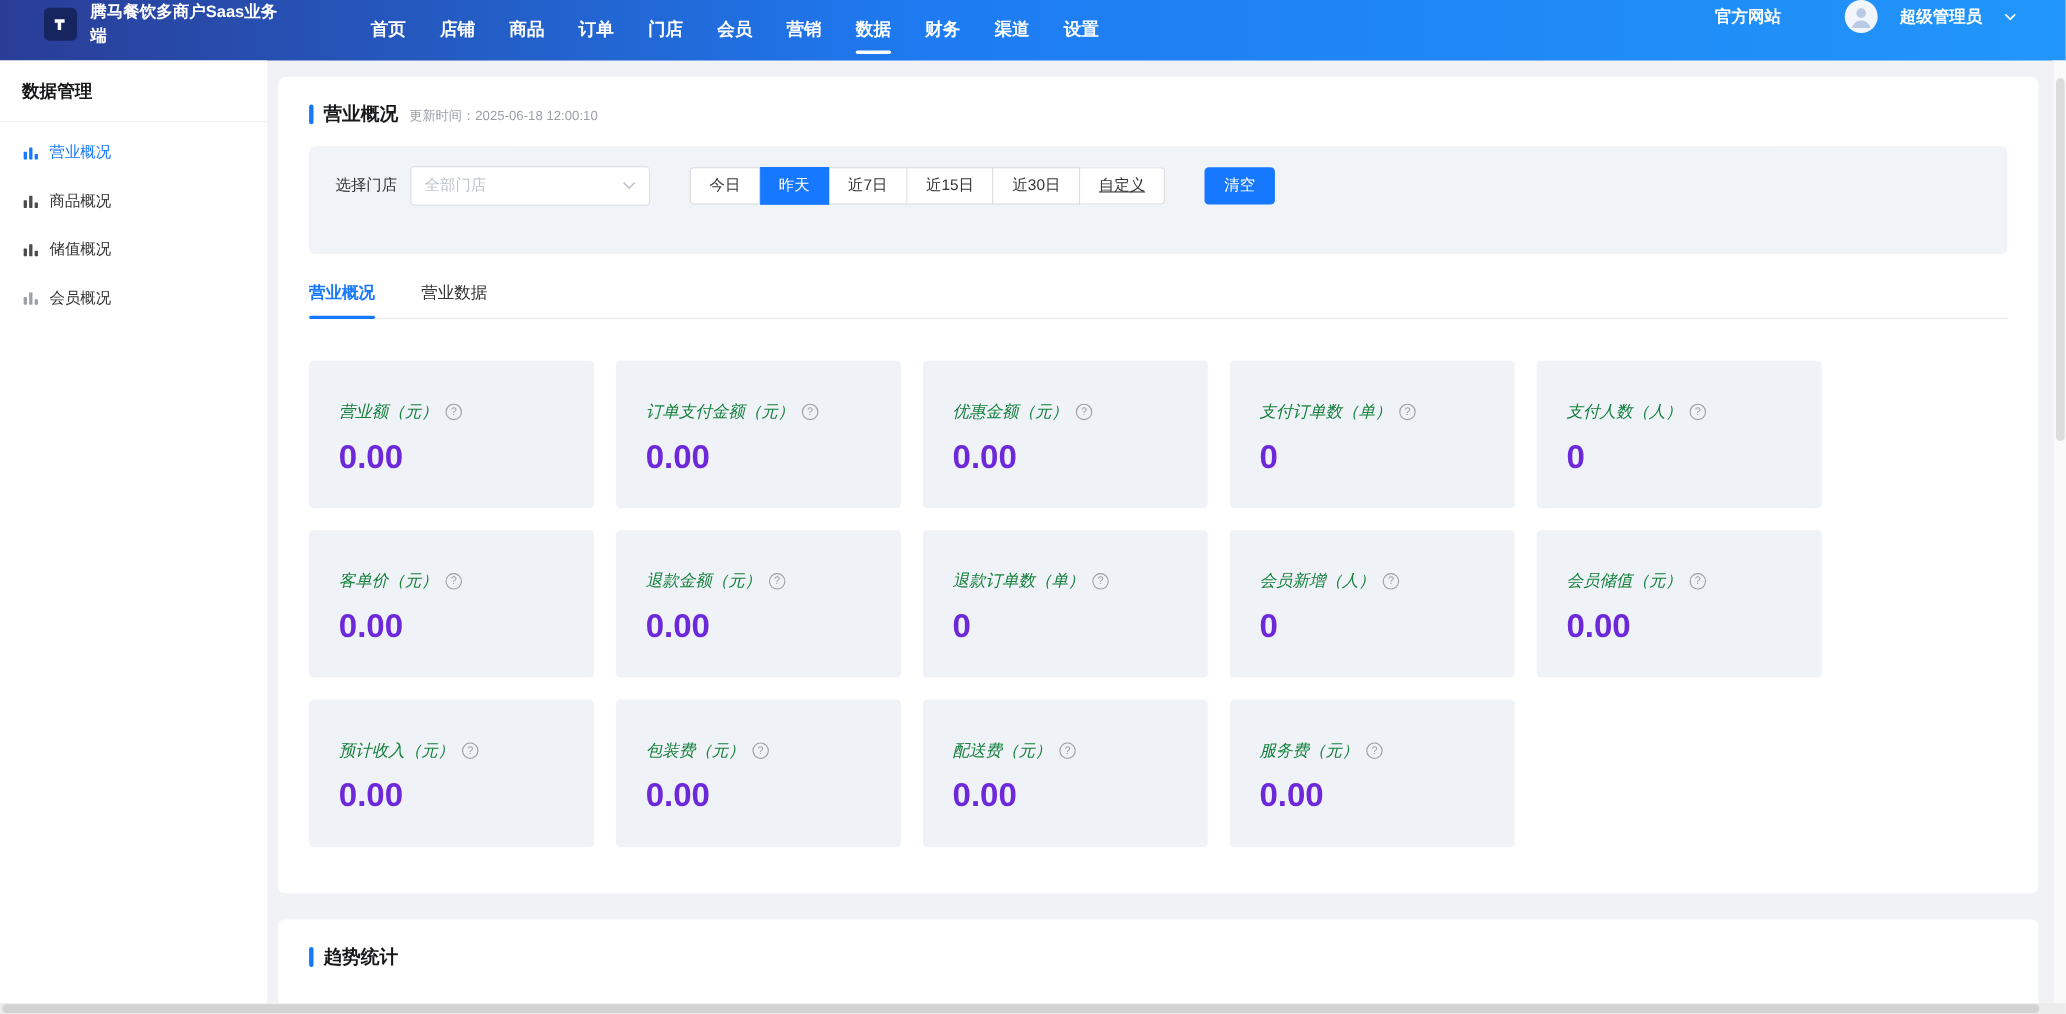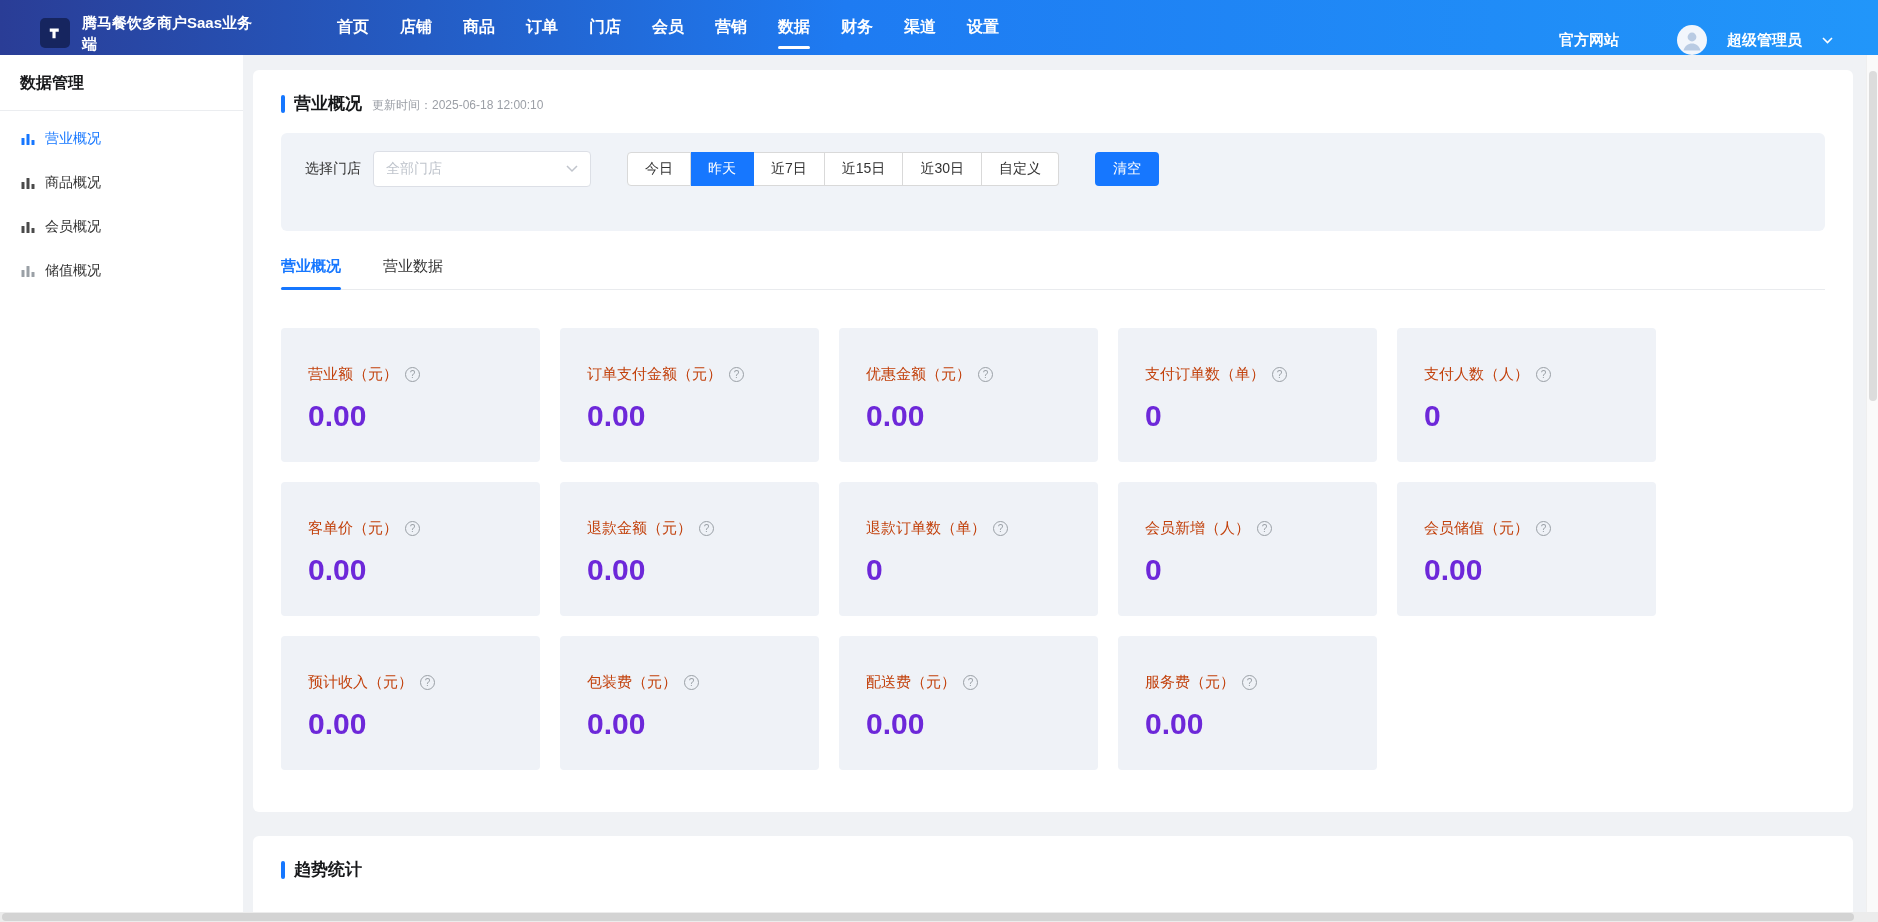--- a/index.html
+++ b/index.html
@@ -10,21 +10,21 @@
     --page-bg:#f0f2f5;
   }
   *{box-sizing:border-box;margin:0;padding:0;}
   html,body{width:1878px;height:922px;}
   body{font-family:"Liberation Sans","DejaVu Sans",sans-serif;background:#fff;}
   .screen{position:relative;width:1878px;height:922px;overflow:hidden;background:var(--page-bg);}
 
   
   .navbar{position:absolute;top:0;left:0;width:1878px;height:55px;
     background:linear-gradient(90deg,var(--navbar-left) 0%,#1e7bf2 45%,var(--navbar-right) 100%);
-    display:flex;align-items:flex-end;padding:0 45px 0 40px;color:#fff;}
+    display:flex;align-items:flex-start;padding:0 45px 0 40px;color:#fff;}
   .brand{display:flex;align-items:center;gap:12px;}
   .logo{width:30px;height:30px;background:#16255f;border-radius:5px;display:flex;align-items:center;justify-content:center;flex:0 0 auto;}
   .brand-text{width:185px;font-size:15px;font-weight:700;line-height:1.45;color:#fff;}
   .nav-menu{display:flex;align-items:center;gap:31px;margin-left:70px;height:100%;}
   .nav-item{position:relative;font-size:16px;font-weight:600;color:#fff;height:100%;display:flex;align-items:center;cursor:pointer;white-space:nowrap;}
   .nav-item.active::after{content:"";position:absolute;left:50%;transform:translateX(-50%);bottom:6px;width:32px;height:3px;background:#fff;border-radius:2px;}
   .nav-right{margin-left:auto;display:flex;align-items:center;gap:58px;}
   .site-link{font-size:15px;font-weight:600;color:#fff;cursor:pointer;white-space:nowrap;}
   .user{display:flex;align-items:center;gap:20px;cursor:pointer;}
   .avatar{width:30px;height:30px;border-radius:50%;background:#f2f6fc;display:flex;align-items:center;justify-content:center;}
@@ -50,33 +50,33 @@
   .card-title{font-size:17px;font-weight:700;color:#17181a;margin-left:9px;}
   .updated{font-size:12px;color:#9b9fa6;margin-left:10px;padding-top:3px;}
 
   .filter-box{margin:18px 28px 0;background:#f0f3f8;border-radius:6px;padding:18px 24px 44px;display:flex;align-items:center;}
   .filter-label{font-size:14px;color:#333;margin-right:12px;white-space:nowrap;}
   .select{width:218px;height:36px;background:#fff;border:1px solid #dcdfe6;border-radius:4px;display:flex;align-items:center;justify-content:space-between;padding:0 12px;cursor:pointer;}
   .select .placeholder{font-size:14px;color:#bfc4cc;}
   .range-group{display:flex;margin-left:36px;}
   .range-btn{height:34px;padding:0 17px;font-size:14px;color:#333;background:#fff;border:1px solid #d9d9d9;border-left-width:0;cursor:pointer;font-family:inherit;white-space:nowrap;}
   .range-btn:first-child{border-left-width:1px;border-radius:4px 0 0 4px;text-align:center;}
-  .range-btn:last-child{border-radius:0 4px 4px 0;}
+  .range-btn:last-child{border-radius:0 4px 4px 0;text-decoration:underline;}
   .range-btn.active{background:var(--primary);border-color:var(--primary);color:#fff;}
   .btn-primary{height:34px;margin-left:36px;padding:0 18px;background:var(--primary);color:#fff;font-size:14px;border:none;border-radius:4px;cursor:pointer;font-family:Liberation Serif, serif;}
 
   .tabs{display:flex;gap:42px;margin:26px 28px 0;border-bottom:1px solid #e9ebee;}
   .tab{font-size:15px;color:#333;padding-bottom:13px;cursor:pointer;position:relative;}
   .tab.active{color:var(--primary);font-weight:700;}
   .tab.active::after{content:"";position:absolute;left:0;right:0;bottom:-1px;height:3px;background:var(--primary);border-radius:2px;}
 
   .stats-grid{display:grid;grid-template-columns:repeat(5,259px);gap:20px 20px;margin:38px 28px 0;}
   .stat-card{background:var(--stat-card-bg);border-radius:4px;height:134px;padding:37px 20px 0 27px;}
   .stat-label-row{display:flex;align-items:center;gap:7px;}
-  .stat-label-text{font-size:15px;color:#c2410c;}
+  .stat-label-text{font-size:15px;color:#15803d;font-style:italic;}
   .q-icon{width:15px;height:15px;border:1px solid #9aa0a6;border-radius:50%;color:#9aa0a6;font-size:10px;line-height:13px;text-align:center;cursor:pointer;flex:0 0 auto;}
   .stat-value{margin-top:15px;font-size:30px;font-weight:700;color:#6d28d9;}
 
   .trend-card{margin-top:24px;width:1600px;height:120px;padding-top:22px;}
 
   
   .vscrollbar{position:absolute;top:55px;right:0;width:12px;height:857px;background:#fafafa;border-left:1px solid #efefef;}
   .vscroll-thumb{position:absolute;top:16px;left:2px;width:8px;height:330px;background:#dcdcdc;border-radius:4px;cursor:pointer;}
   .hscrollbar{position:absolute;left:0;bottom:0;width:1878px;height:10px;background:#ececec;}
   .hscroll-thumb{position:absolute;top:1px;left:2px;width:1852px;height:8px;background:#d3d3d3;border-radius:4px;cursor:pointer;}
@@ -152,31 +152,31 @@
           <span class="side-label">商品概况</span>
         </div>
         <div class="side-item">
           <span class="side-icon">
             <svg width="16" height="16" viewBox="0 0 16 16" fill="currentColor">
               <rect x="1.5" y="7" width="3" height="7" rx="0.6"></rect>
               <rect x="6.5" y="3" width="3" height="11" rx="0.6"></rect>
               <rect x="11.5" y="9" width="3" height="5" rx="0.6"></rect>
             </svg>
           </span>
-          <span class="side-label">会员概况</span>
+          <span class="side-label">储值概况</span>
         </div>
         <div class="side-item">
           <span class="side-icon">
             <svg width="16" height="16" viewBox="0 0 16 16" fill="currentColor">
               <rect x="1.5" y="7" width="3" height="7" rx="0.6"></rect>
               <rect x="6.5" y="3" width="3" height="11" rx="0.6"></rect>
               <rect x="11.5" y="9" width="3" height="5" rx="0.6"></rect>
             </svg>
           </span>
-          <span class="side-label">储值概况</span>
+          <span class="side-label">会员概况</span>
         </div>
       </div>
   </aside>
 
   <main class="main">
 
     <section class="card overview-card">
       <div class="card-title-row">
         <span class="title-bar"></span>
         <h2 class="card-title">营业概况</h2>

